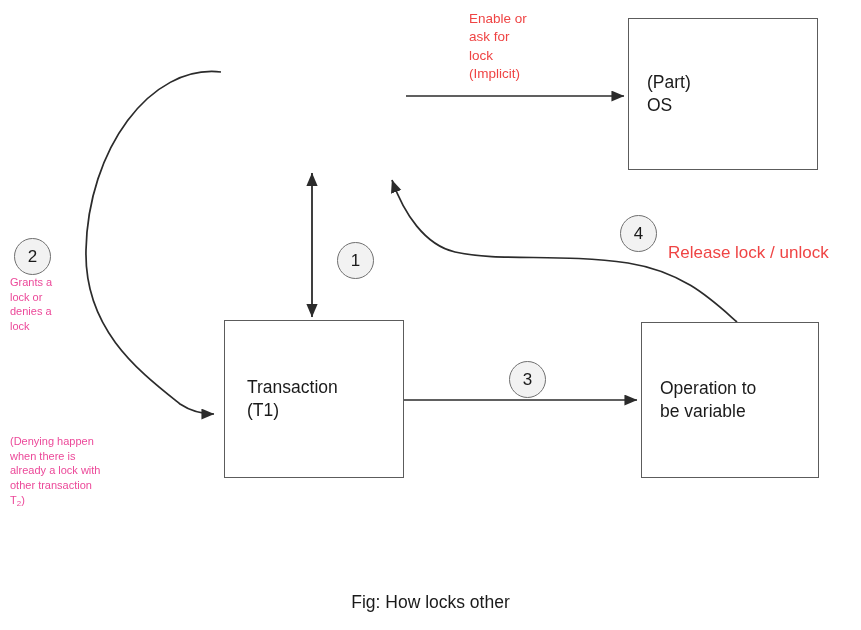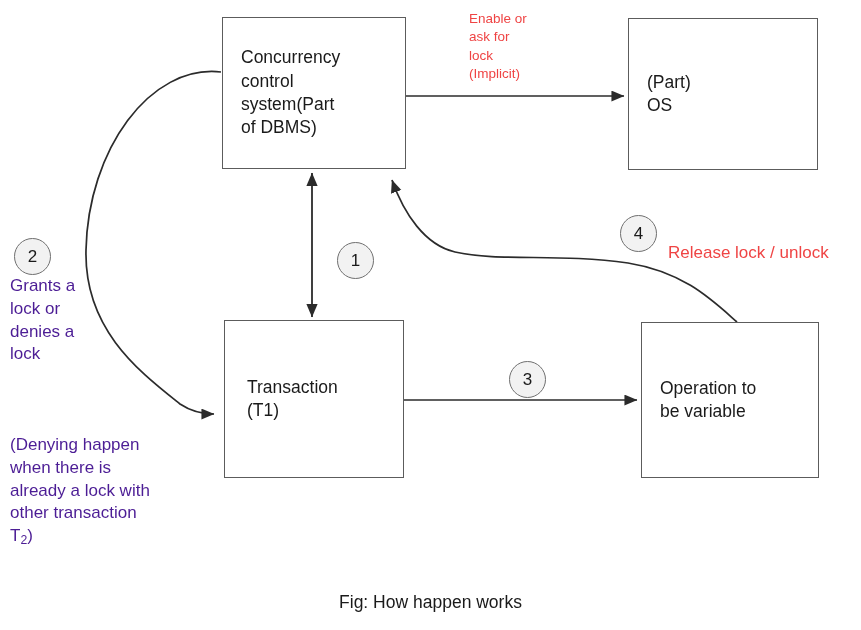--- a/index.html
+++ b/index.html
@@ -48,23 +48,23 @@
   .edge-label {
     position: absolute;
     font-size: 13.5px;
     line-height: 1.36;
     color: #ef4444;
     white-space: pre-line;
     text-align: left;
   }
   .free-text {
     position: absolute;
-    font-size: 17px;
+    font-size: 11px;
     line-height: 1.34;
-    color: #4c1d95;
+    color: #ec4899;
     white-space: pre-line;
     text-align: left;
   }
   .step-badge {
     position: absolute;
     width: 37px;
     height: 37px;
     border-radius: 50%;
     border: 1.4px solid #707070;
     background: #f2f2f2;
@@ -106,26 +106,20 @@
 
     <line x1="312" y1="173" x2="312" y2="317" stroke="#2b2b2b" stroke-width="1.8" marker-start="url(#ah-start)" marker-end="url(#ah)"></line>
 
     <line x1="404" y1="400" x2="637" y2="400" stroke="#2b2b2b" stroke-width="1.7" marker-end="url(#ah)"></line>
 
     <path d="M 221 72 C 150 64, 88 150, 86 250 C 84 330, 140 372, 180 404 C 192 412, 203 414, 214 414" fill="none" stroke="#2b2b2b" stroke-width="1.7" marker-end="url(#ah)"></path>
 
     <path d="M 737 322 C 712 300, 684 272, 628 263 C 560 253, 500 262, 455 252 C 425 245, 404 214, 392 180" fill="none" stroke="#2b2b2b" stroke-width="1.7" marker-end="url(#ah)"></path>
   </svg>
 
-  <div class="node" style="left:222px; top:17px; width:184px; height:152px;">
-    <div class="node-label">Concurrency
-control
-system(Part
-of DBMS)</div>
-  </div>
 
   <div class="node" style="left:628px; top:18px; width:190px; height:152px;">
     <div class="node-label">(Part)
 OS</div>
   </div>
 
   <div class="node" style="left:224px; top:320px; width:180px; height:158px;">
     <div class="node-label center-pad">Transaction
 (T1)</div>
   </div>
@@ -163,15 +157,15 @@
 lock or
 denies a
 lock</div>
 
   <div class="free-text" style="left:10px; top:434px; width:200px;"><span>(Denying happen
 when there is
 already a lock with
 other transaction
 T</span><sub>2</sub><span>)</span></div>
 
-  <div class="caption" style="left:0px; top:592px; width:861px;">Fig: How happen works</div>
+  <div class="caption" style="left:0px; top:592px; width:861px;">Fig: How locks other</div>
 
 </div>
 
 </body></html>

